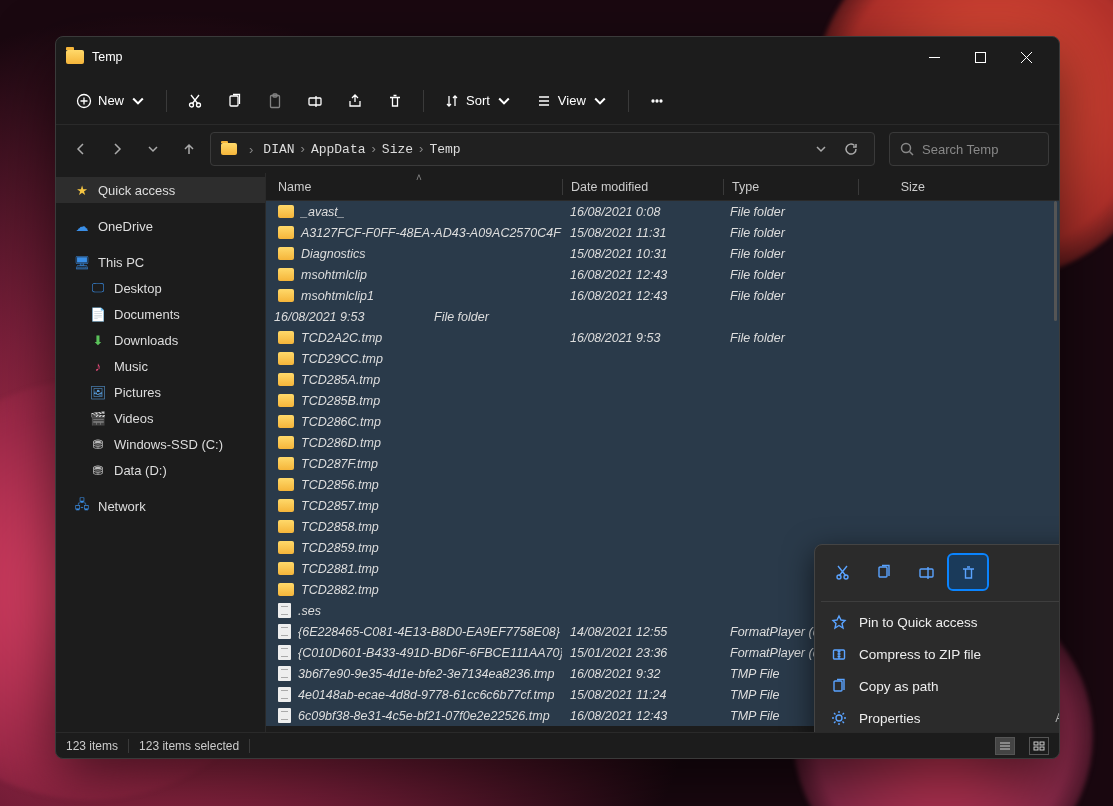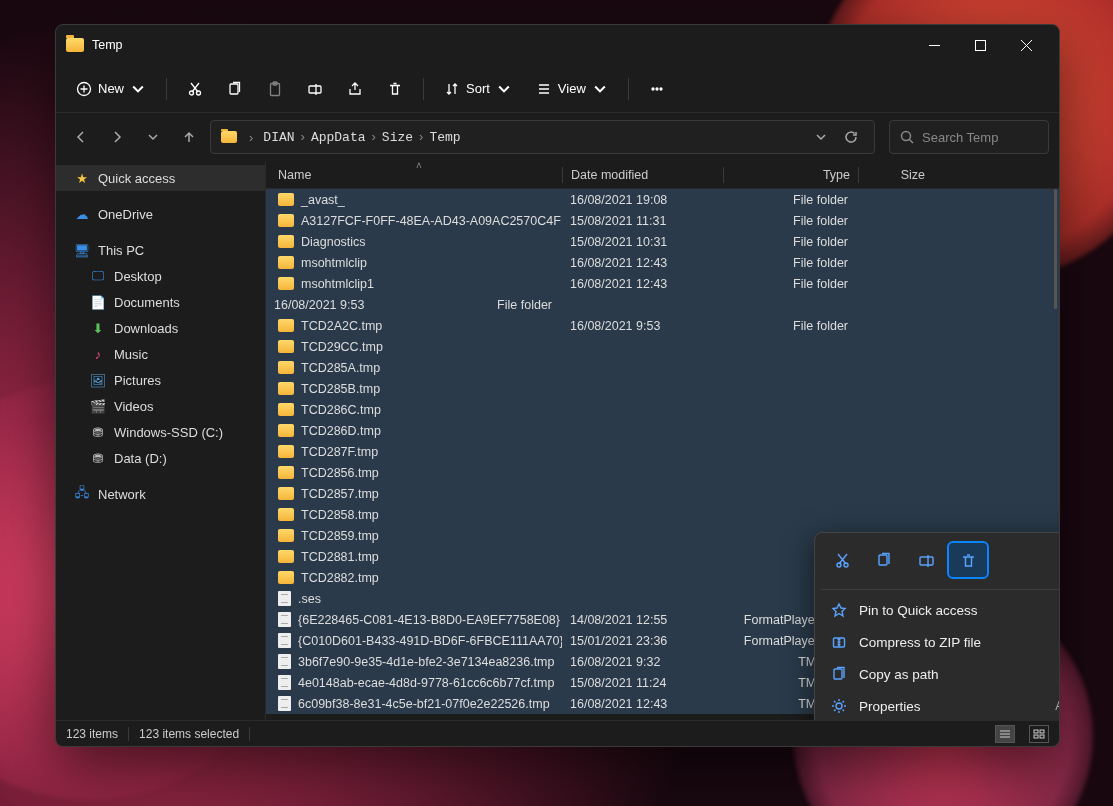--- a/index.html
+++ b/index.html
@@ -9,21 +9,21 @@
                 radial-gradient(circle at 85% 20%, #e84a3a 0%, #8a2a3a 25%, #1a0810 55%),
                 #0a0508;
     position: relative; overflow: hidden;
   }
   .bloom { position: absolute; border-radius: 50%; filter: blur(2px); }
   .bloom1 { width: 420px; height: 420px; left: -120px; top: 380px; background: radial-gradient(circle, #e8456a 0%, #a02a4a 60%, transparent 80%); }
   .bloom2 { width: 360px; height: 360px; right: -60px; top: -80px; background: radial-gradient(circle, #f0553a 0%, #b0302a 60%, transparent 80%); }
   .bloom3 { width: 300px; height: 300px; right: 20px; bottom: -80px; background: radial-gradient(circle, #d83a5a 0%, #8a2a4a 60%, transparent 80%); }
 
   .window {
-    position: absolute; left: 55px; top: 24px; width: 1005px; height: 723px;
+    position: absolute; left: 55px; top: 36px; width: 1005px; height: 723px;
     background: #1c1c1c; border: 1px solid #3a3a3a; border-radius: 8px;
     display: flex; flex-direction: column; overflow: hidden;
     box-shadow: 0 20px 60px rgba(0,0,0,0.6);
   }
   .titlebar { height: 40px; display: flex; align-items: center; padding: 0 10px; color: #fff; }
   .titlebar .folder-icon { width: 18px; height: 14px; background: linear-gradient(#ffd96a,#f5b53a); border-radius: 2px; margin-right: 8px; position: relative; }
   .titlebar .folder-icon::before { content:""; position:absolute; left:0; top:-3px; width:8px; height:3px; background:#f5b53a; border-radius:1px 1px 0 0; }
   .titlebar .title { font-size: 12.5px; }
   .titlebar .spacer { flex: 1; }
   .winbtn { width: 46px; height: 40px; display:flex; align-items:center; justify-content:center; color:#fff; cursor:pointer; }
@@ -55,25 +55,25 @@
   .side-item.child { padding-left:34px; }
   .side-ico { width:16px; height:16px; display:flex; align-items:center; justify-content:center; font-size:13px; }
   .side-group-space { height:10px; }
 
   .filearea { flex:1; display:flex; flex-direction:column; overflow:hidden; position:relative; }
   .cols-header { display:flex; height:28px; align-items:center; border-bottom:1px solid #2a2a2a; color:#ccc; font-size:12.5px; position:relative; }
   .cols-header .sort-arrow { position:absolute; left:150px; top:-1px; color:#888; font-size:10px; }
   .col { padding:0 8px; }
   .col-name { width:296px; padding-left:12px; }
   .col-date { width:160px; }
-  .col-type { width:134px;text-align:right; }
+  .col-type { width:134px; }
   .col-size { width:86px; text-align:right; padding-right:20px; }
   .col-sep { width:1px; height:16px; background:#3a3a3a; }
 
-  .rows { flex:1; overflow:auto; }
+  .rows { flex:1; overflow:auto;font-style:italic; }
   .row { display:flex; align-items:center; height:21px; color:#ddd; font-size:12.5px; cursor:pointer; }
   .row.selected { background:#2a3a4a; }
   .row .col-name { display:flex; align-items:center; gap:7px; white-space:nowrap; overflow:hidden; text-overflow:ellipsis; }
   .file-ico { width:16px; height:13px; flex-shrink:0; }
   .ico-folder { background:linear-gradient(#ffd96a,#f5b53a); border-radius:2px; position:relative; }
   .ico-folder::before { content:""; position:absolute; left:0; top:-2px; width:7px; height:2px; background:#f5b53a; border-radius:1px 1px 0 0; }
   .ico-file { width:13px; height:15px; background:#eee; border-radius:1px; position:relative; }
   .ico-file::after { content:""; position:absolute; inset:3px; border-top:1px solid #aaa; border-bottom:1px solid #aaa; }
 
   .scrollbar-v { position:absolute; right:2px; top:28px; width:10px; height:calc(100% - 40px); }
@@ -313,21 +313,21 @@
         <div class="col col-type">Type</div>
           <div class="col-sep"></div>
         <div class="col col-size">Size</div>
       </div>
       <div class="rows" id="rows">
           <div class="row selected">
             <div class="col col-name">
               <div class="file-ico ico-folder"></div>
               <span>_avast_</span>
             </div>
-            <div class="col col-date">16/08/2021 19:08</div>
+            <div class="col col-date">16/08/2021 0:08</div>
             <div class="col col-type">File folder</div>
             <div class="col col-size"></div>
           </div>
           <div class="row selected">
             <div class="col col-name">
               <div class="file-ico ico-folder"></div>
               <span>A3127FCF-F0FF-48EA-AD43-A09AC2570C4F</span>
             </div>
             <div class="col col-date">15/08/2021 11:31</div>
             <div class="col col-type">File folder</div>

